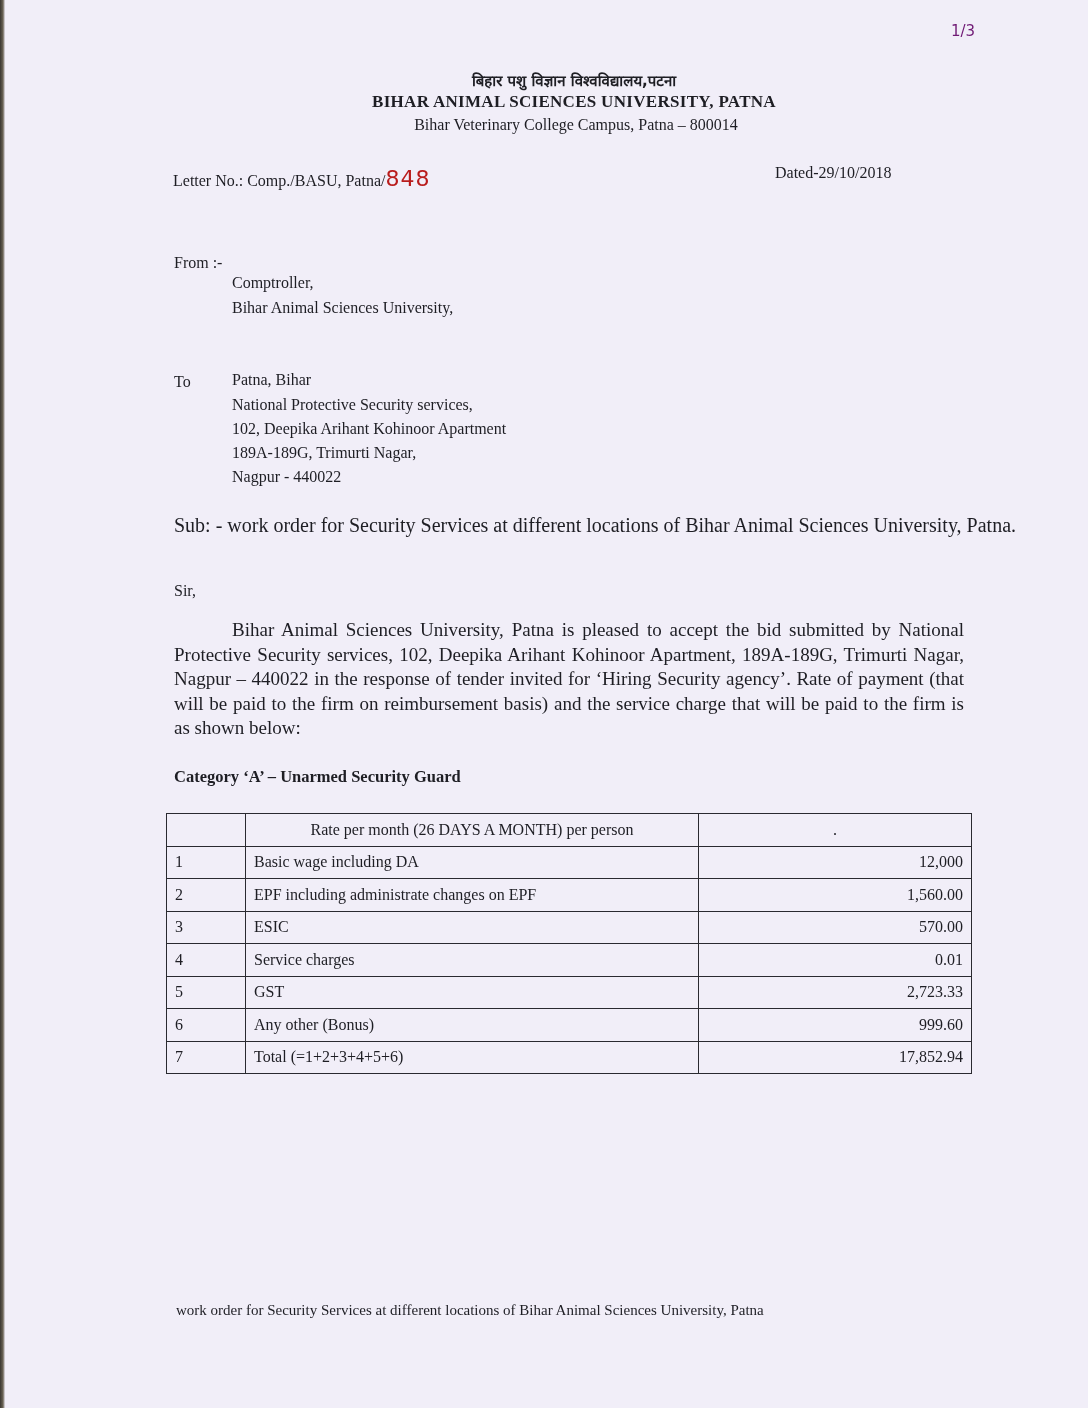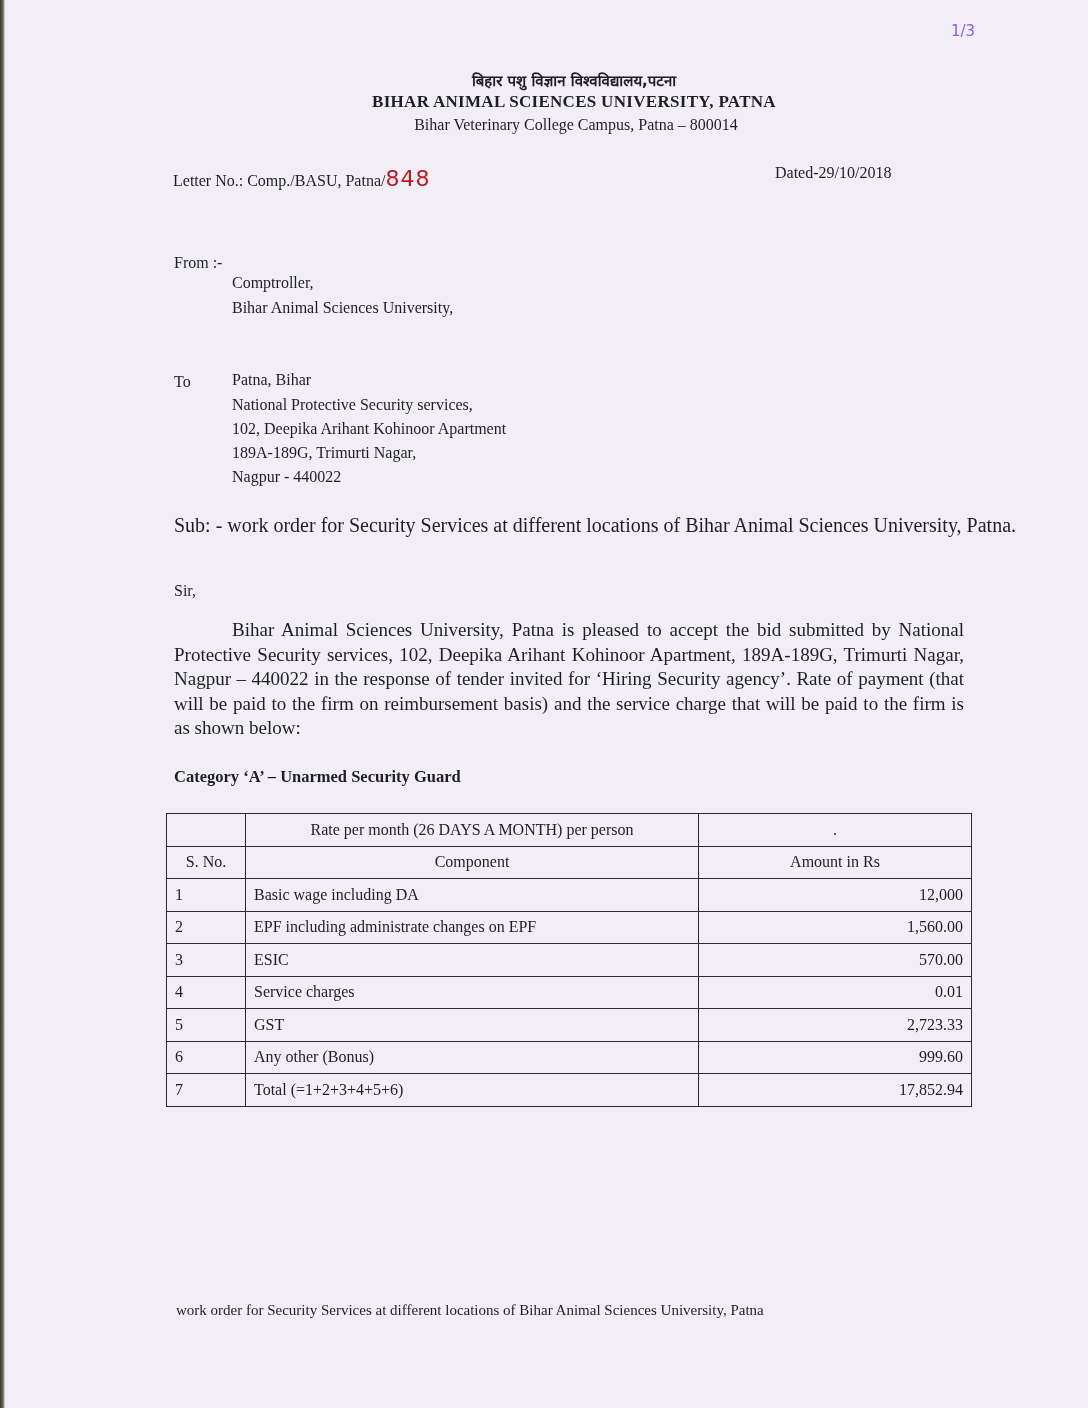--- a/index.html
+++ b/index.html
@@ -8,21 +8,21 @@
     background: #f1eef8;
     font-family: "Liberation Serif", serif;
     color: #1e1e24;
   }
   .edge {
     position: absolute; left: 0; top: 0; width: 5px; height: 1408px;
     background: linear-gradient(90deg, #3a3630 0%, #6b6455 60%, #e8e4ee 100%);
   }
   .page-num {
     position: absolute; left: 951px; top: 22px;
-    font-family: "DejaVu Sans", sans-serif; font-size: 15px; color: #8b5cf6;
+    font-family: "DejaVu Sans", sans-serif; font-size: 15px; color: #701a75;
   }
   .hdr { position: absolute; left: 0; width: 1088px; text-align: center; }
   .hindi { top: 70px; left: 30px; font-family: "DejaVu Sans", sans-serif; font-size: 15px; font-weight: bold; }
   .uni { top: 92px; left: 30px; font-size: 17px; font-weight: bold; letter-spacing: 0.3px; }
   .campus { top: 116px; left: 32px; font-size: 16px; }
   .abs { position: absolute; font-size: 16px; white-space: nowrap; }
   .letterno { left: 173px; top: 166px; }
   .hand { font-family: "DejaVu Sans", sans-serif; color: #b91c1c; font-size: 22px; letter-spacing: 1px; }
   .dated { left: 775px; top: 164px; }
   .addr-line { position: absolute; font-size: 16px; white-space: nowrap; }
@@ -83,25 +83,20 @@
 <div class="abs cat">Category ‘A’ – Unarmed Security Guard</div>
 
 <table class="rates">
   <tbody>
       <tr>
     <td class="sno"></td>
     <td class="comp center">Rate per month (26 DAYS A MONTH) per person</td>
     <td class="center">.</td>
   </tr>
   <tr>
-    <td class="sno center">S. No.</td>
-    <td class="comp center">Component</td>
-    <td class="center">Amount in Rs</td>
-  </tr>
-  <tr>
     <td class="sno">1</td>
     <td class="comp">Basic wage including DA</td>
     <td class="amt">12,000</td>
   </tr>
   <tr>
     <td class="sno">2</td>
     <td class="comp">EPF including administrate changes on EPF</td>
     <td class="amt">1,560.00</td>
   </tr>
   <tr>

